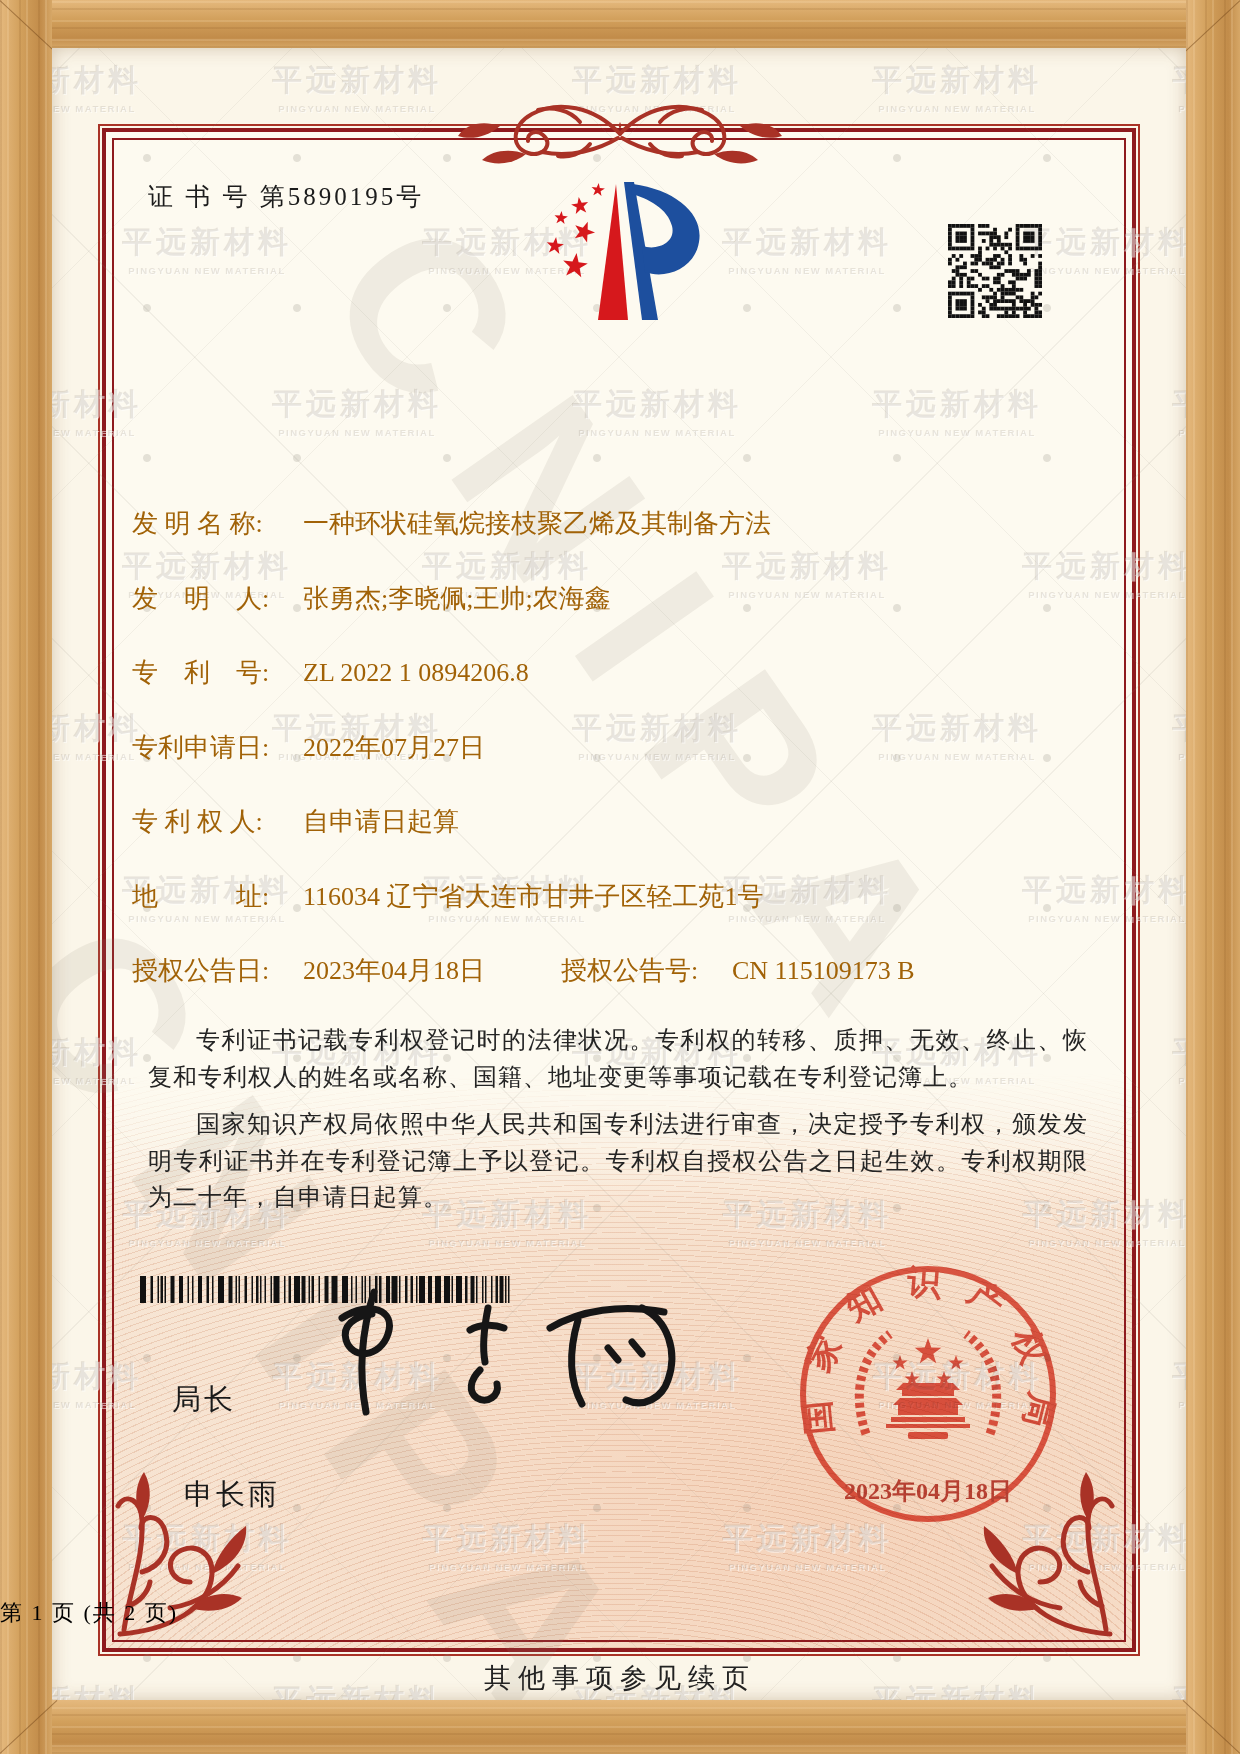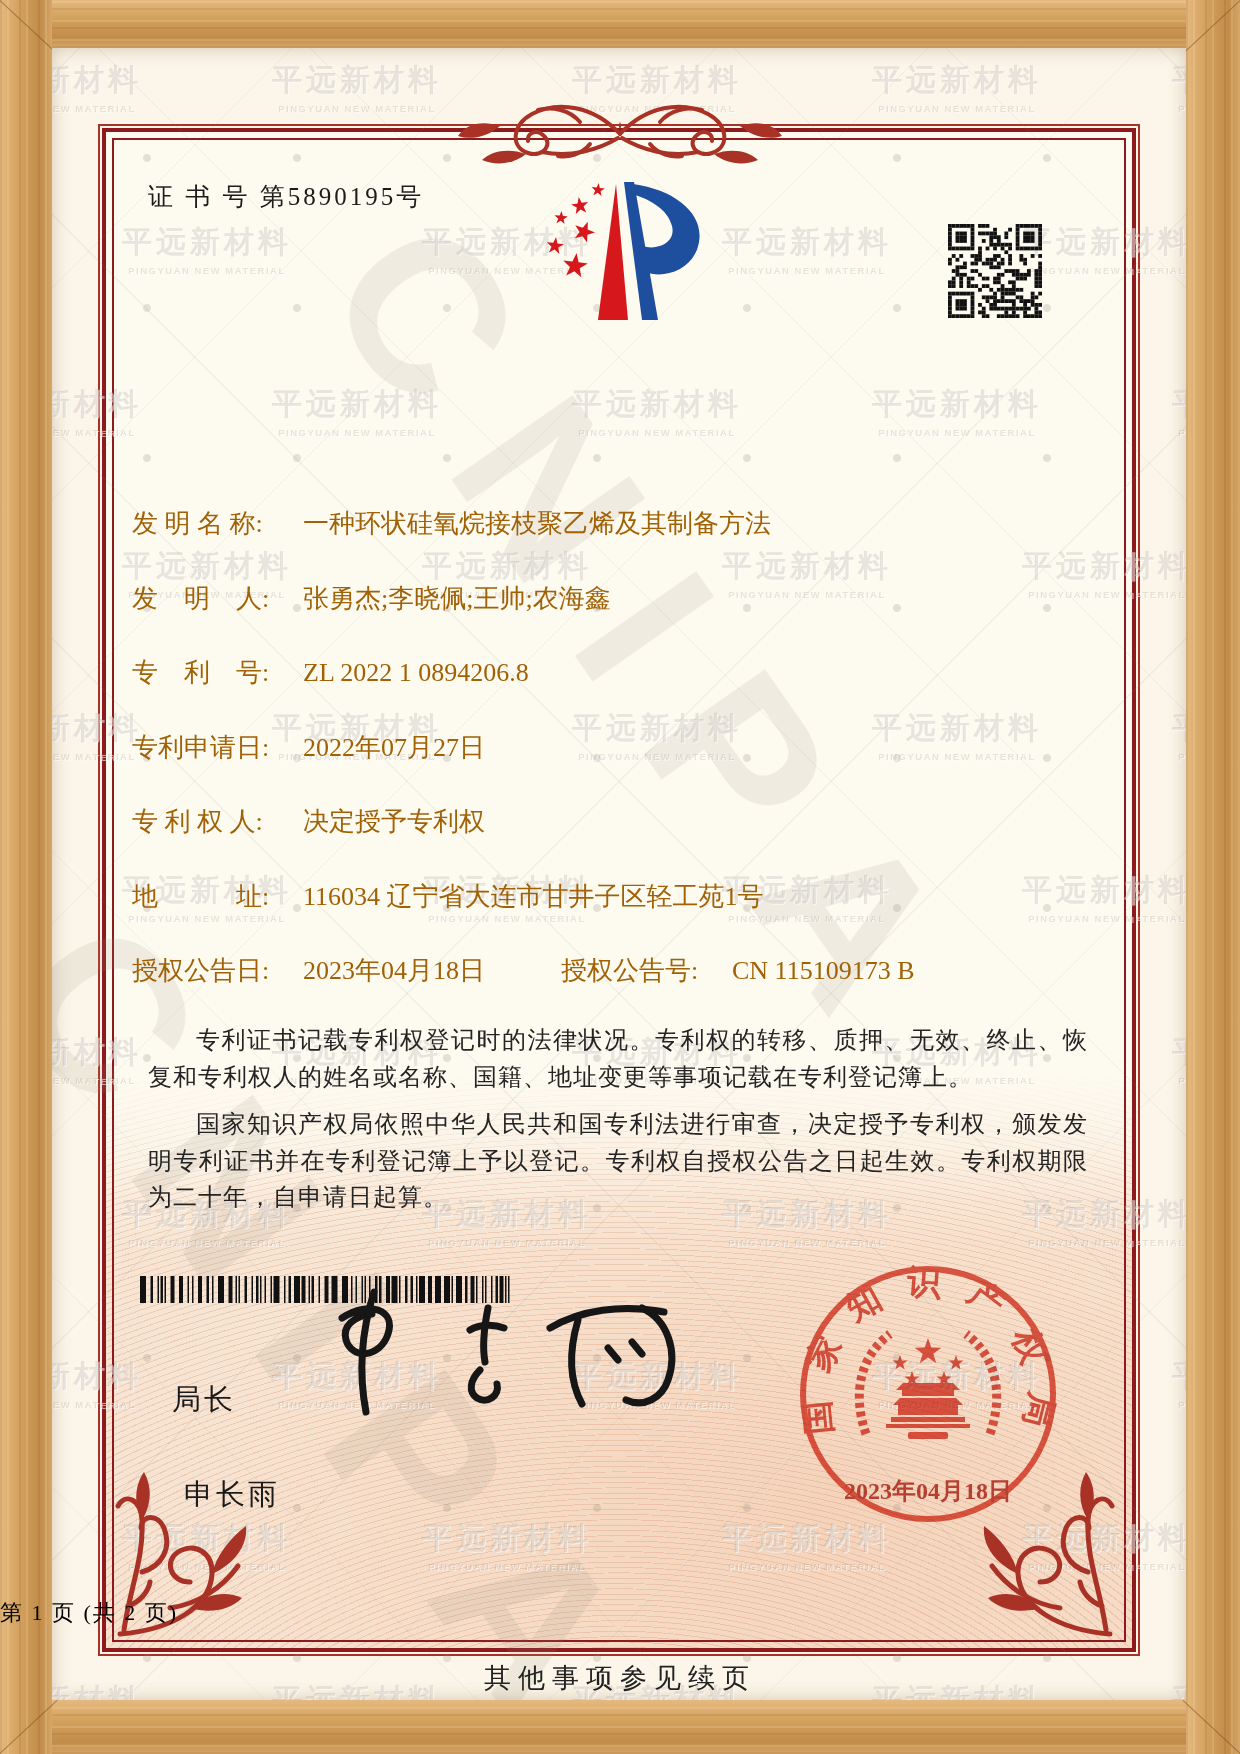--- a/index.html
+++ b/index.html
@@ -663,21 +663,21 @@
       <rect x="18.80" y="90.24" width="3.81" height="3.81" fill="#111"></rect>
       <rect x="22.56" y="90.24" width="3.81" height="3.81" fill="#111"></rect>
     </svg>
 
 
   <div class="fields">
     <div class="frow"><span class="flabel">发 明 名 称:</span><span class="fvalue">一种环状硅氧烷接枝聚乙烯及其制备方法</span></div>
     <div class="frow"><span class="flabel">发　明　人:</span><span class="fvalue">张勇杰;李晓佩;王帅;农海鑫</span></div>
     <div class="frow"><span class="flabel">专　利　号:</span><span class="fvalue">ZL 2022 1 0894206.8</span></div>
     <div class="frow"><span class="flabel">专利申请日:</span><span class="fvalue">2022年07月27日</span></div>
-    <div class="frow"><span class="flabel">专 利 权 人:</span><span class="fvalue">决定授予专利权</span></div>
+    <div class="frow"><span class="flabel">专 利 权 人:</span><span class="fvalue">自申请日起算</span></div>
     <div class="frow"><span class="flabel">地　　　址:</span><span class="fvalue">116034 辽宁省大连市甘井子区轻工苑1号</span></div>
     <div class="frow frow-grant">
       <span><span class="flabel">授权公告日:</span><span class="fvalue">2023年04月18日</span></span>
       <span class="grant-right"><span class="flabel">授权公告号:</span><span class="fvalue">CN 115109173 B</span></span>
     </div>
   </div>
 
   <div class="paras">
     <p>专利证书记载专利权登记时的法律状况。专利权的转移、质押、无效、终止、恢复和专利权人的姓名或名称、国籍、地址变更等事项记载在专利登记簿上。</p>
     <p>国家知识产权局依照中华人民共和国专利法进行审查，决定授予专利权，颁发发明专利证书并在专利登记簿上予以登记。专利权自授权公告之日起生效。专利权期限为二十年，自申请日起算。</p>

